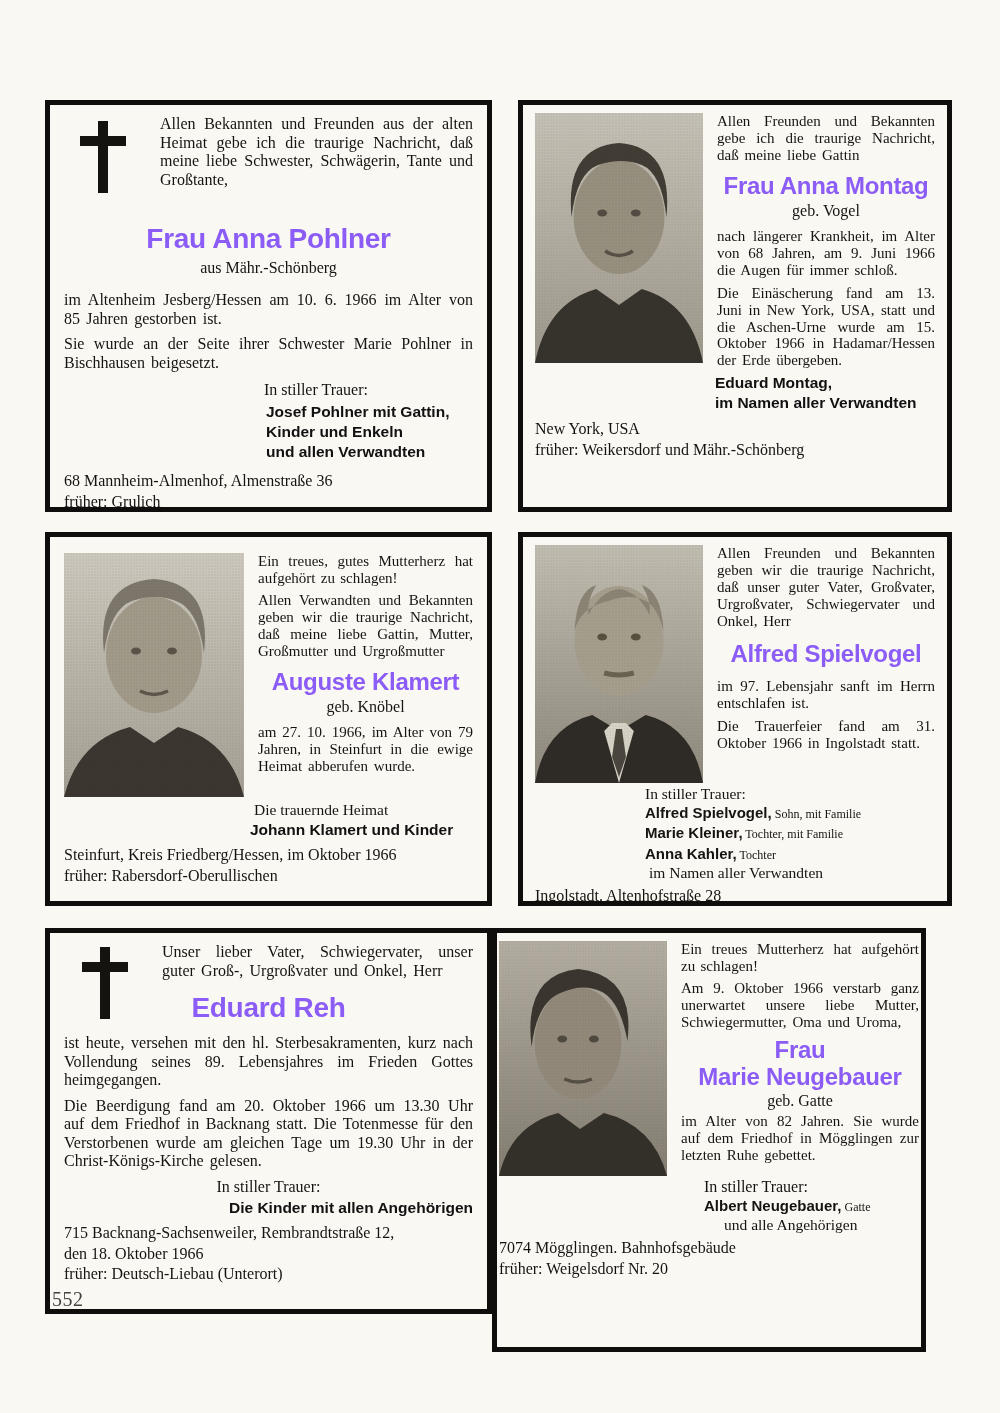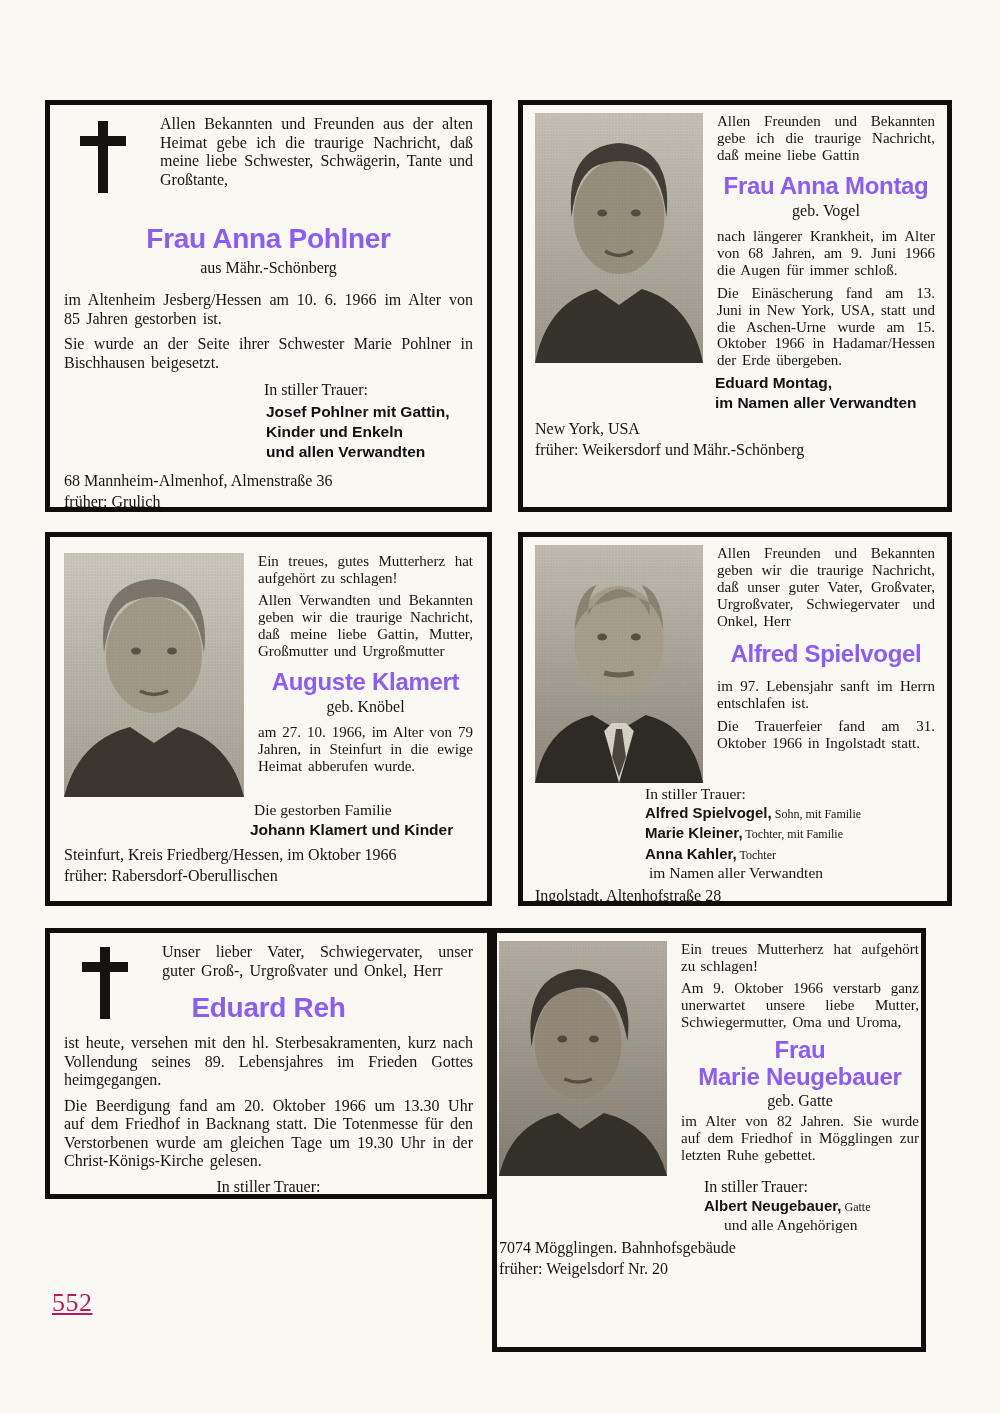--- a/index.html
+++ b/index.html
@@ -40,21 +40,21 @@
   .cross::before { content:""; position:absolute; left:50%; top:0; transform:translateX(-50%);
                    width:10px; height:100%; background:#14130f; }
   .cross::after  { content:""; position:absolute; left:0; top:15px; width:100%; height:10px; background:#14130f; }
 
   
   .media-row { display:flex; gap:14px; align-items:flex-start; }
   .photo { flex:0 0 168px; }
   .photo svg { display:block; width:100%; height:100%; }
   .col { flex:1; min-width:0; }
 
-  .pagenum { position:absolute; left:52px; top:1288px; font-size:26px; letter-spacing:.5px; color:#be185d;text-decoration:underline; }
+  .pagenum { position:absolute; left:52px; top:1288px; font-size:20px; letter-spacing:.5px; color:#404040; }
 </style>
 </head>
 <body>
 
 <div class="page">
 
   <section class="notice n-wide" style="left:45px;top:100px;width:447px;height:412px">
     <div class="cross" style="left:30px;top:16px"></div>
     <p class="intro" style="margin-left:96px">Allen Bekannten und Freunden aus der alten Heimat gebe ich die traurige Nachricht, daß meine liebe Schwester, Schwägerin, Tante und Großtante,</p>
     <h2 class="headline hl-lg">Frau Anna Pohlner</h2>
@@ -134,21 +134,21 @@
         </svg>
       </div>
       <div class="col">
         <p class="lead">Ein treues, gutes Mutterherz hat aufgehört zu schlagen!</p>
         <p class="intro">Allen Verwandten und Bekannten geben wir die traurige Nachricht, daß meine liebe Gattin, Mutter, Großmutter und Urgroßmutter</p>
         <h2 class="headline hl-md">Auguste Klamert</h2>
         <p class="maiden">geb. Knöbel</p>
         <p class="bodytext">am 27. 10. 1966, im Alter von 79 Jahren, in Steinfurt in die ewige Heimat abberufen wurde.</p>
       </div>
     </div>
-    <p class="mourning serifline" style="margin-left:190px;margin-top:4px">Die gestorben Familie</p>
+    <p class="mourning serifline" style="margin-left:190px;margin-top:4px">Die trauernde Heimat</p>
     <div class="sigblock" style="margin-left:186px;margin-top:1px">
       <div>Johann Klamert und Kinder</div>
     </div>
     <p class="addr addr-first" style="margin-top:5px">Steinfurt, Kreis Friedberg/Hessen, im Oktober 1966</p>
     <p class="addr">früher: Rabersdorf-Oberullischen</p>
   </section>
 
   <section class="notice n-photo" style="left:518px;top:532px;width:434px;height:374px;padding:8px 12px">
     <div class="media-row">
       <div class="photo" style="height:238px">
@@ -191,21 +191,21 @@
       </div>
       <div class="sigline">
         <span class="sig-name">Anna Kahler,</span><span class="sig-rest"> Tochter</span>
       </div>
       <p class="serifline" style="padding-left:4px">im Namen aller Verwandten</p>
     </div>
     <p class="addr addr-first" style="margin-top:4px">Ingolstadt. Altenhofstraße 28</p>
 
   </section>
 
-  <section class="notice n-wide" style="left:45px;top:928px;width:447px;height:271px;padding:10px 14px">
+  <section class="notice n-wide" style="left:45px;top:928px;width:447px;height:386px;padding:10px 14px">
     <div class="cross" style="left:32px;top:14px"></div>
     <p class="intro" style="margin-left:98px">Unser lieber Vater, Schwiegervater, unser guter Groß-, Urgroßvater und Onkel, Herr</p>
     <h2 class="headline hl-lg" style="margin:12px 0 10px">Eduard Reh</h2>
     <p class="bodytext">ist heute, versehen mit den hl. Sterbesakramenten, kurz nach Vollendung seines 89. Lebensjahres im Frieden Gottes heimgegangen.</p>
     <p class="bodytext">Die Beerdigung fand am 20. Oktober 1966 um 13.30 Uhr auf dem Friedhof in Backnang statt. Die Totenmesse für den Verstorbenen wurde am gleichen Tage um 19.30 Uhr in der Christ-Königs-Kirche gelesen.</p>
     <p class="mourning" style="text-align:center;margin-top:7px">In stiller Trauer:</p>
     <div class="sigblock" style="text-align:right;margin-top:2px">
       <div>Die Kinder mit allen Angehörigen</div>
     </div>
     <p class="addr addr-first" style="margin-top:5px">715 Backnang-Sachsenweiler, Rembrandtstraße 12,</p>

